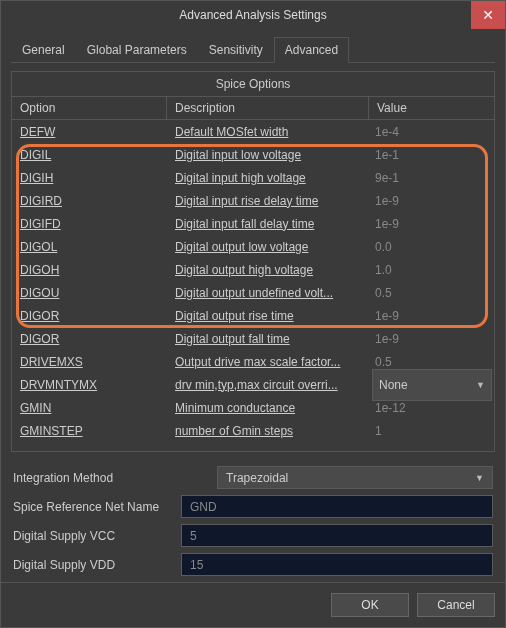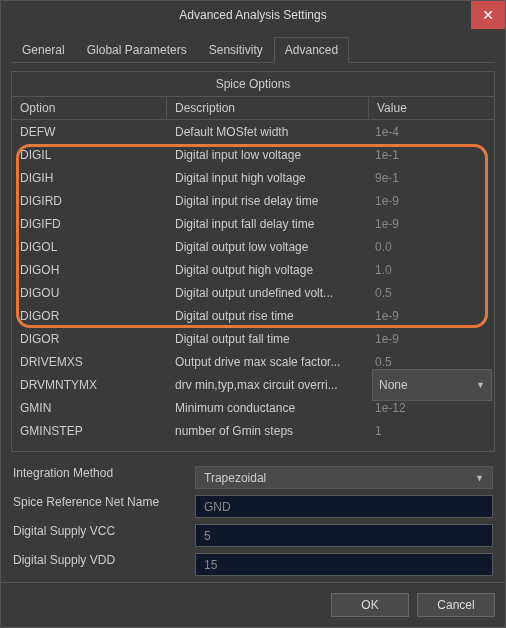--- a/index.html
+++ b/index.html
@@ -106,20 +106,21 @@
     height: 23px;
     align-items: center;
     color: #ccc;
   }
   .row .col-option, .row .col-desc {
     border-right: none;
     white-space: nowrap;
     overflow: hidden;
     text-overflow: ellipsis;
     padding: 3px 8px;
+    text-decoration: underline;
   }
   .row .col-value {
     color: #888;
     padding: 2px 6px;
     white-space: nowrap;
     overflow: hidden;
   }
   .row .col-value.dropdown {
     background: #4a4a4a;
     color: #ccc;
@@ -147,22 +148,22 @@
     pointer-events: none;
   }
   .form-area {
     padding: 6px 2px 2px 2px;
     display: flex;
     flex-direction: column;
     gap: 6px;
   }
   .form-row {
     display: flex;
-    align-items: flex-start;
-    gap: 20px;
+    align-items: center;
+    gap: 6px;
   }
   .form-label {
     width: 162px;
     color: #ccc;
     font-size: 12px;
   }
   .form-input {
     flex: 1;
     background: #0f172a;
     border: 1px solid #5a5a5a;
@@ -175,20 +176,21 @@
     flex: 1;
     background: #4a4a4a;
     border: 1px solid #5a5a5a;
     color: #ccc;
     padding: 3px 8px;
     font-size: 12px;
     height: 23px;
     display: flex;
     align-items: center;
     justify-content: space-between;
+    margin-left: 36px;
   }
   .form-select .chev { font-size: 9px; color: #bbb; }
   .button-bar {
     display: flex;
     justify-content: flex-end;
     gap: 8px;
     padding: 10px;
     border-top: 1px solid #555;
     background: #3a3a3a;
   }

